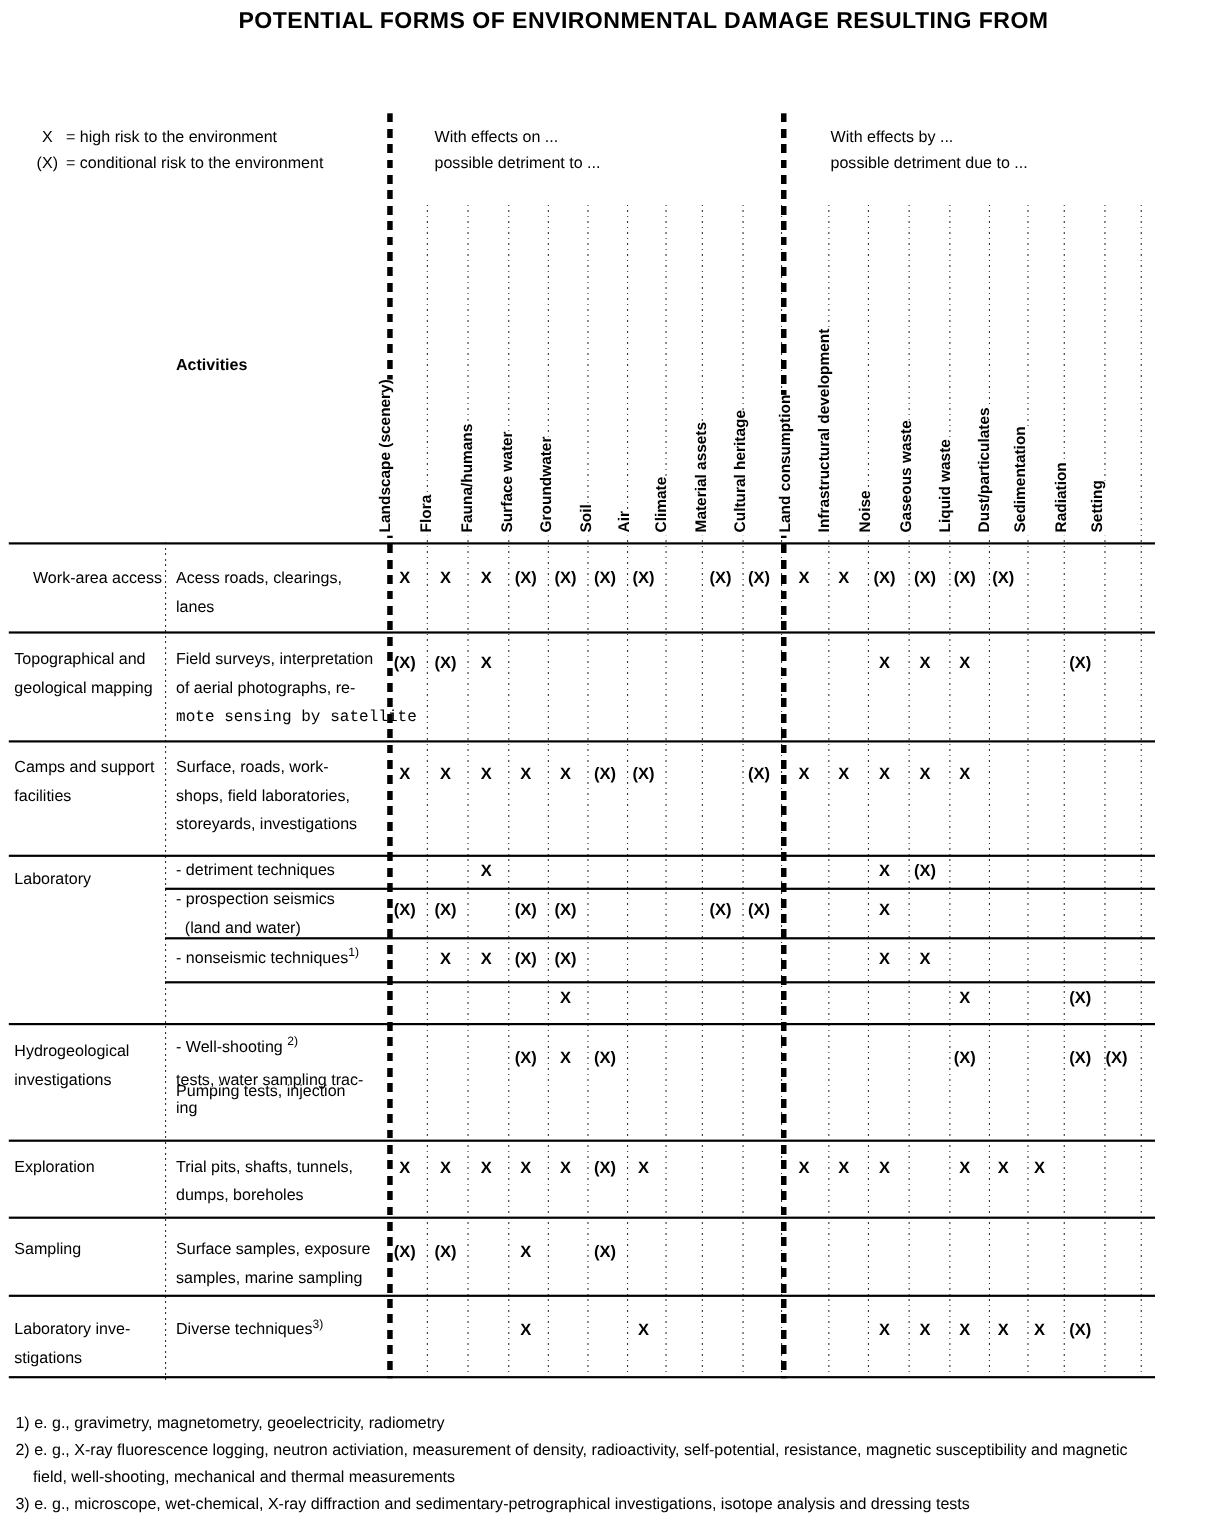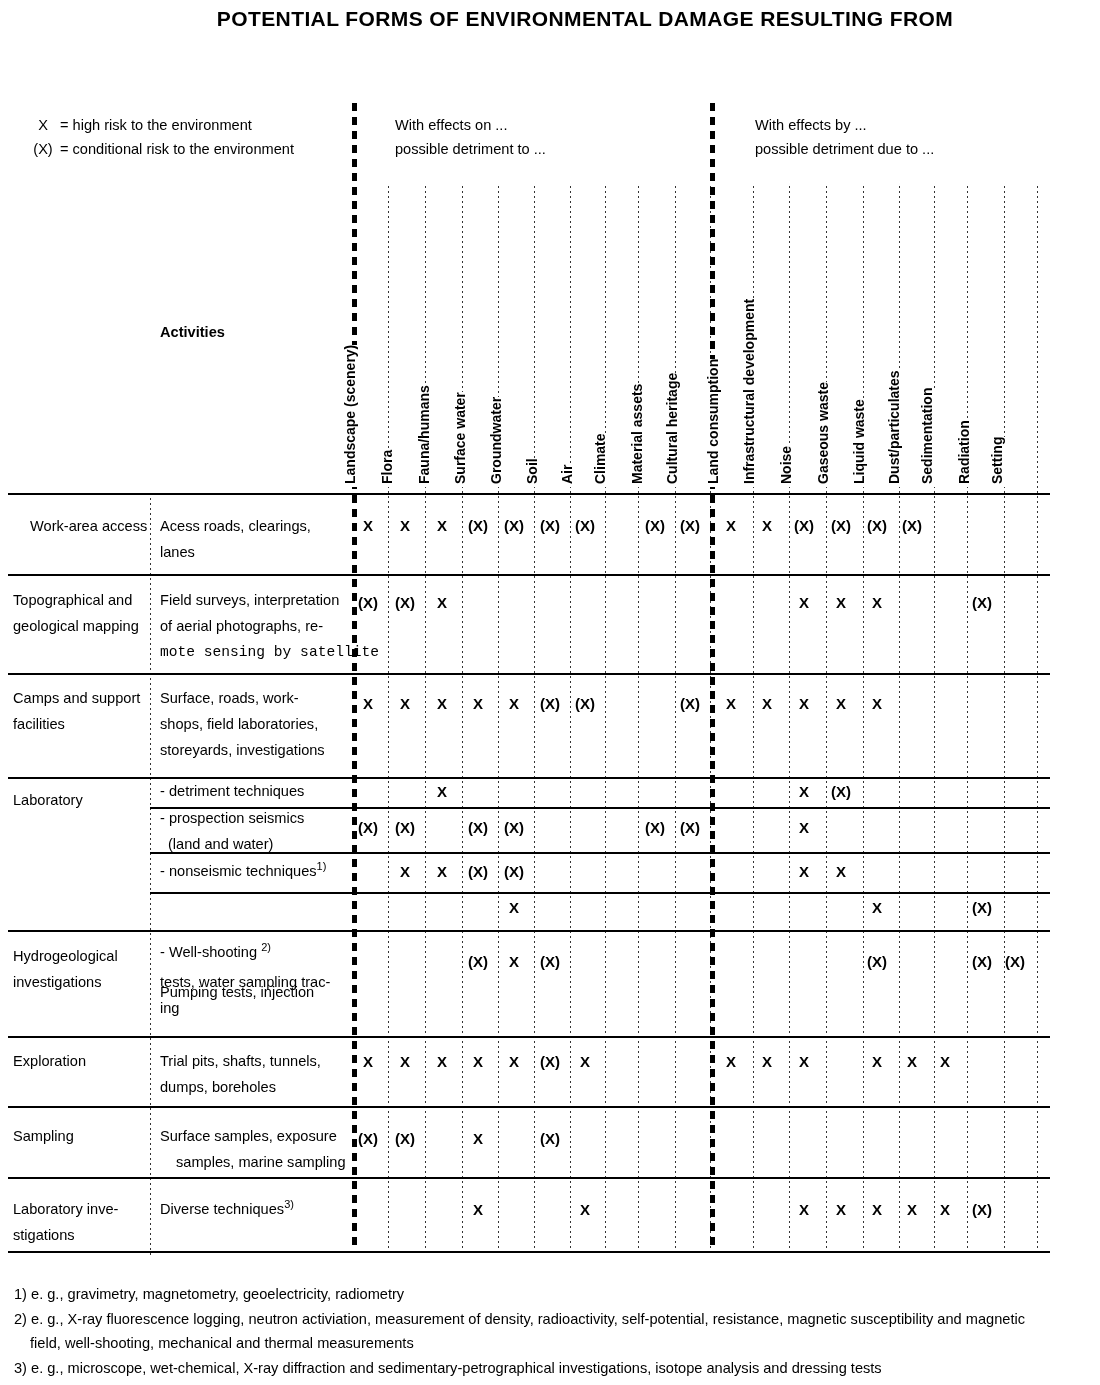--- a/index.html
+++ b/index.html
@@ -183,21 +183,21 @@
       <div class="abs mark" style="left: 550px; top: 1054px;">(X)</div>
       <div class="abs mark" style="left: 585px; top: 1054px;">X</div>
       <div class="abs mark" style="left: 731px; top: 1054px;">X</div>
       <div class="abs mark" style="left: 767px; top: 1054px;">X</div>
       <div class="abs mark" style="left: 804px; top: 1054px;">X</div>
       <div class="abs mark" style="left: 877px; top: 1054px;">X</div>
       <div class="abs mark" style="left: 912px; top: 1054px;">X</div>
       <div class="abs mark" style="left: 945px; top: 1054px;">X</div>
       <div class="abs t" style="left: 13px; top: 1128px;">Sampling</div>
       <div class="abs t" style="left: 160px; top: 1128px;">Surface samples, exposure</div>
-      <div class="abs t" style="left: 176px; top: 1154px;">samples, marine sampling</div>
+      <div class="abs t" style="left: 160px; top: 1154px;">samples, marine sampling</div>
       <div class="abs mark" style="left: 368px; top: 1131px;">(X)</div>
       <div class="abs mark" style="left: 405px; top: 1131px;">(X)</div>
       <div class="abs mark" style="left: 478px; top: 1131px;">X</div>
       <div class="abs mark" style="left: 550px; top: 1131px;">(X)</div>
       <div class="abs t" style="left: 13px; top: 1201px;">Laboratory inve-</div>
       <div class="abs t" style="left: 13px; top: 1227px;">stigations</div>
       <div class="abs t" style="left: 160px; top: 1201px;"><span>Diverse techniques</span><span class="sup">3)</span></div>
       <div class="abs mark" style="left: 478px; top: 1202px;">X</div>
       <div class="abs mark" style="left: 585px; top: 1202px;">X</div>
       <div class="abs mark" style="left: 804px; top: 1202px;">X</div>

